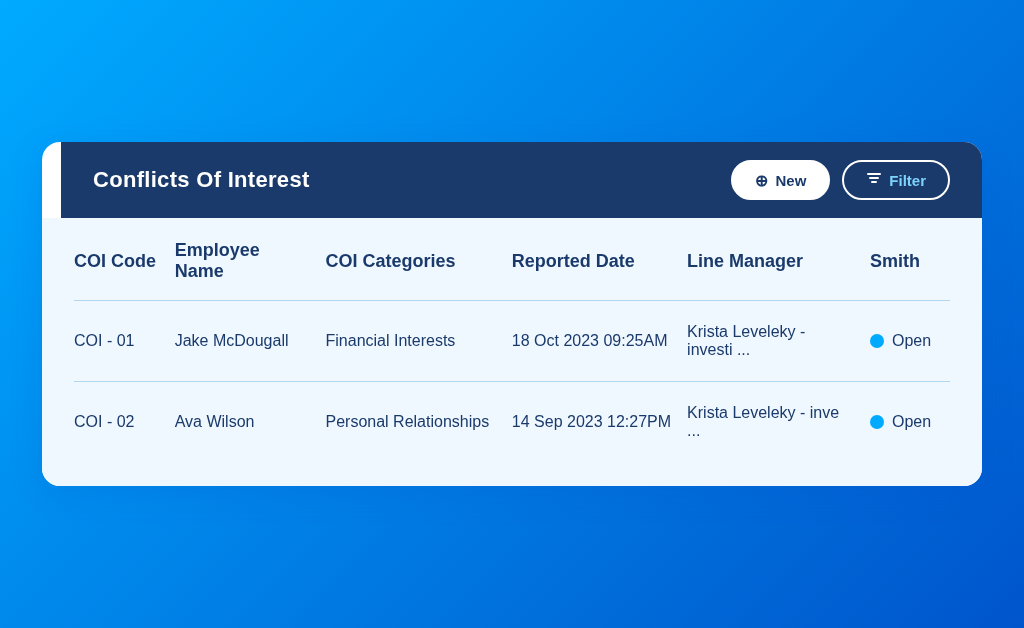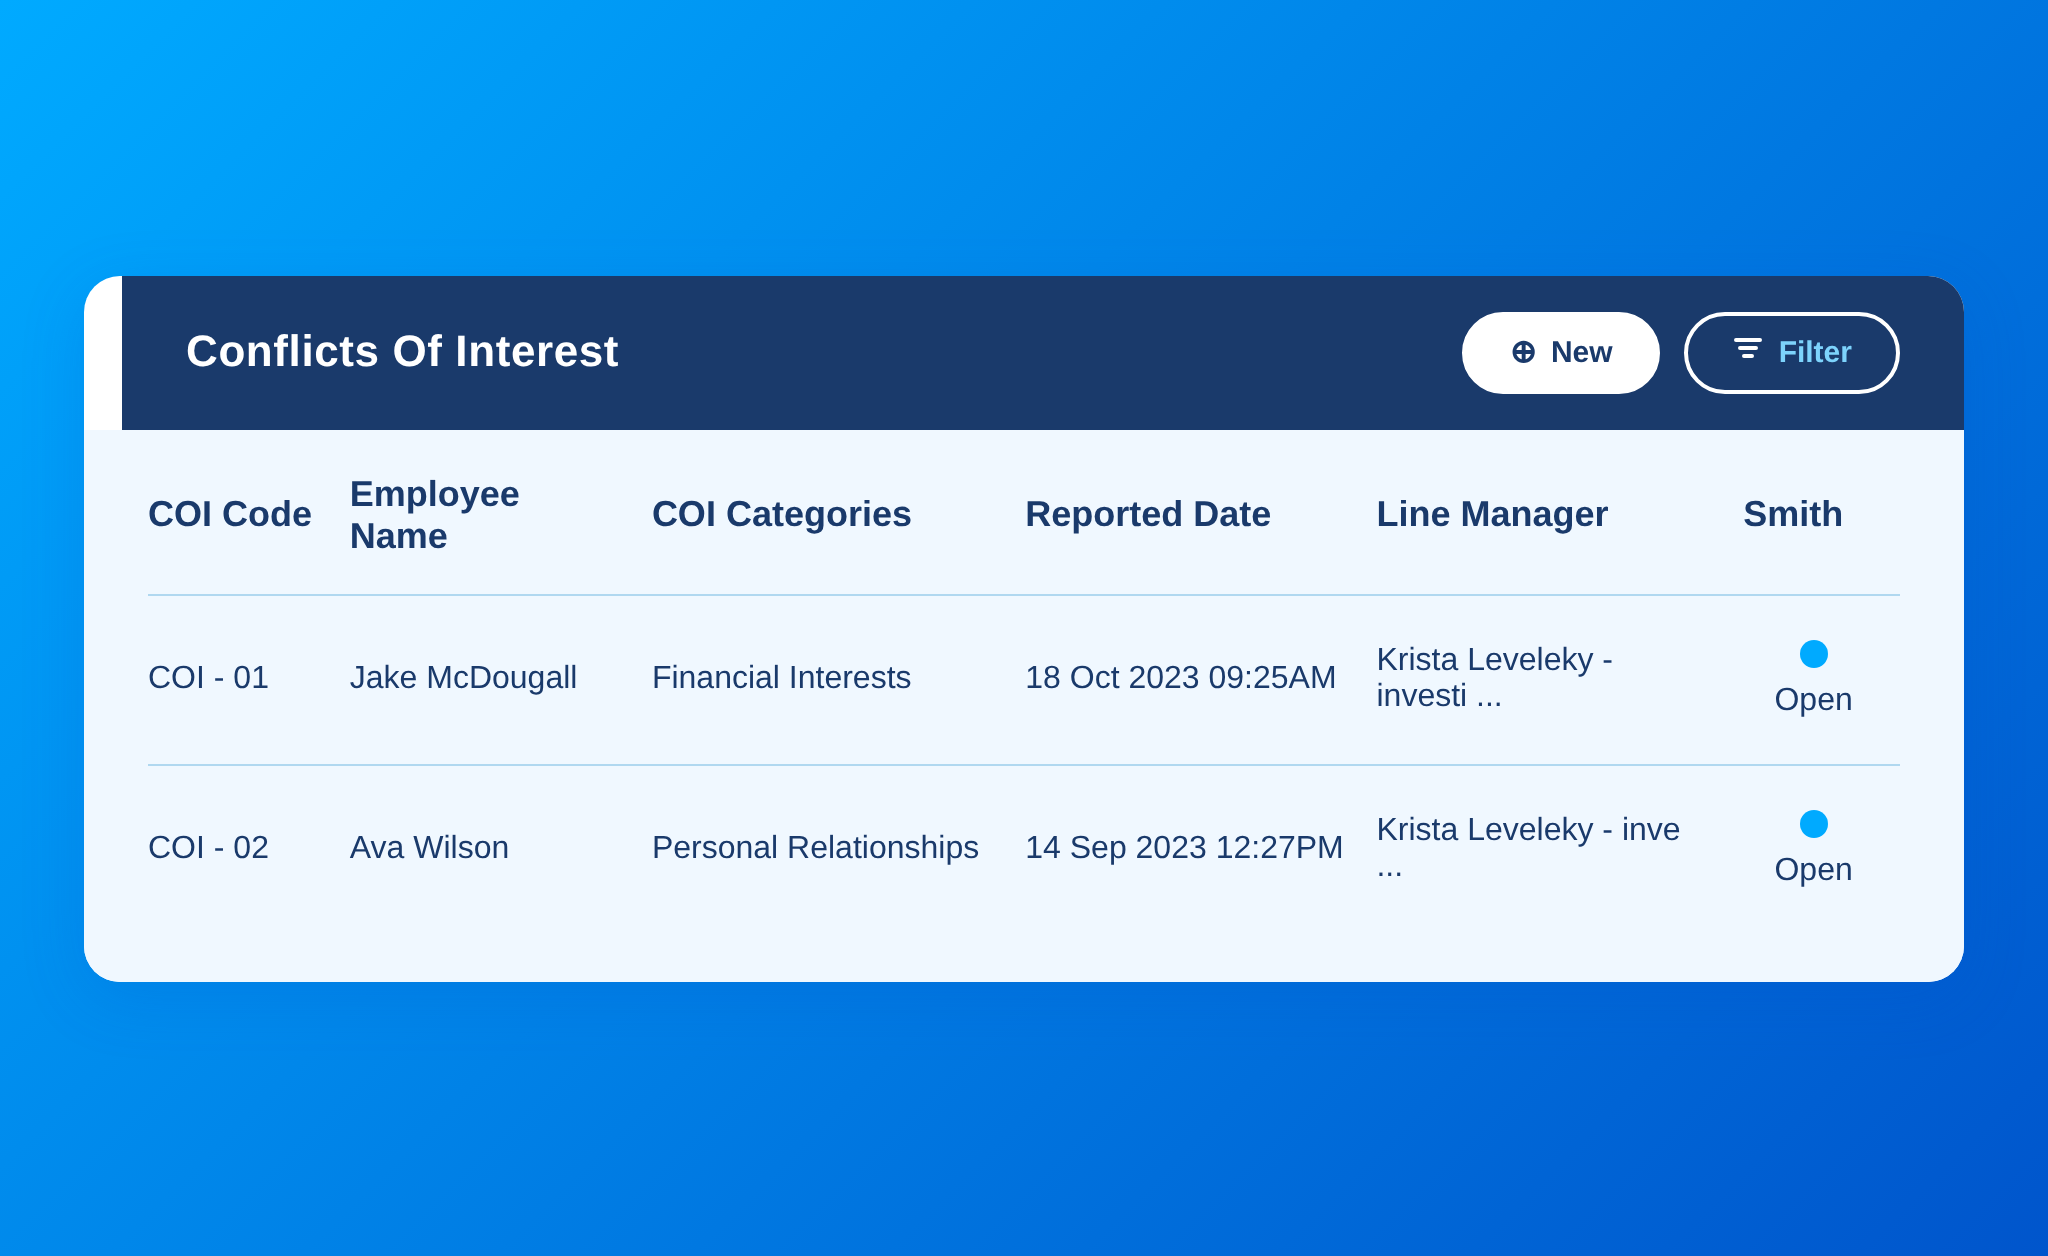--- a/index.html
+++ b/index.html
@@ -109,21 +109,20 @@
     }
 
     .table tbody tr td:first-child {
       padding-left: 0;
     }
 
     .status-cell {
       display: flex;
       align-items: center;
       gap: 8px;
-      flex-direction: column;
     }
 
     .status-dot {
       width: 14px;
       height: 14px;
       border-radius: 50%;
       background: #00aaff;
       flex-shrink: 0;
     }
 

